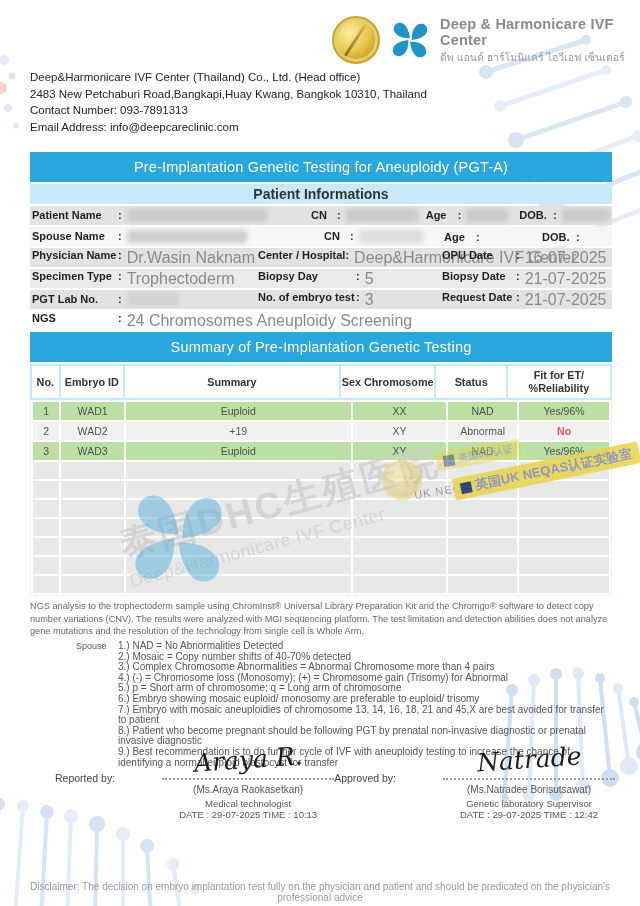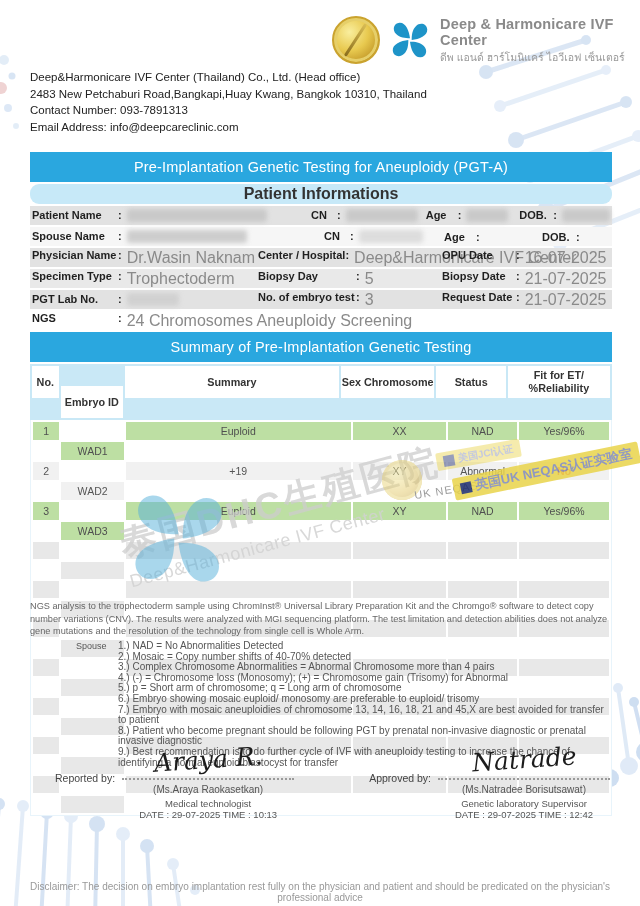--- a/index.html
+++ b/index.html
@@ -16,42 +16,42 @@
         background:linear-gradient(#d9bd55,#8a6d1c);transform:rotate(33deg);border-radius:2px;}
   .clover{margin-left:9px;flex:0 0 auto;}
   .brand-text{margin-left:9px;line-height:1.1;}
   .brand-title{font-size:14.5px;font-weight:600;color:#8a8a8a;letter-spacing:.2px;}
   .brand-sub{font-size:10.5px;color:#9a9a9a;margin-top:3px;}
   .addr{position:absolute;top:69px;left:30px;z-index:2;font-size:11.5px;font-weight:500;
         color:#222;line-height:16.5px;}
   
   .bar{position:absolute;left:30px;width:582px;display:flex;align-items:center;justify-content:center;z-index:2;}
   .bar-blue{height:30px;background:#2AA7DF;color:#fff;font-size:14.5px;font-weight:500;letter-spacing:.2px;}
-  .bar-light{height:20px;background:#C7E9F8;color:#333;font-size:16px;font-weight:600;border-radius:9px;}
+  .bar-light{height:20px;background:#C7E9F8;color:#333;font-size:14px;font-weight:600;}
   
   .info{position:absolute;top:206px;left:30px;width:582px;z-index:2;}
   .irow{display:flex;align-items:center;height:19px;margin-bottom:2px;padding:0 2px;box-sizing:border-box;}
   .bg-g{background:#E2E2E2;} .bg-g2{background:#E9E9E9;} .bg-w{background:#F6F6F6;} .bg-n{background:#fff;}
   .grp{display:flex;box-sizing:border-box;}
   .g1{width:292px;} .g2{width:120px;} .g3{width:98px;} .g4{flex:1;}
   .c1{width:226px;} .c2{width:184px;} .c3{flex:1;}
   .lbl{font-size:11px;font-weight:700;color:#1f1f1f;white-space:nowrap;}
   .lw1{width:86px;} .lw2{width:98px;} .lw3{width:74px;} .lwA{width:32px;} .lwD{width:34px;} .lwC{width:26px;}
   .sep{font-size:11px;font-weight:700;color:#1f1f1f;margin:0 5px 0 0;}
   .val{font-size:16px;color:#8a8a8a;white-space:nowrap;}
   .rd{display:inline-block;height:13px;background:#c3c3c3;border-radius:2px;filter:blur(2.5px);opacity:.8;}
   
   .ptable{position:absolute;top:364px;left:30px;width:582px;z-index:1;box-sizing:border-box;}
   .thead{display:flex;gap:2px;background:#C9E8F6;padding:2px;}
   .th{background:#fff;display:flex;align-items:center;justify-content:center;text-align:center;
       font-size:10.8px;font-weight:600;color:#333;height:32px;line-height:13px;}
   .tbody{background:#fff;padding:2px 2px;display:flex;flex-direction:column;gap:2px;border:1px solid #e8f4fb;border-top:none;}
   .tr{display:flex;gap:2px;}
   .td{height:18px;display:flex;align-items:center;justify-content:center;font-size:10.5px;color:#555;}
-  .w0{flex:0 0 4.6%;} .w1{flex:0 0 10.8%;margin-top:20px;} .w2{flex:1;} .w3{flex:0 0 16.2%;} .w4{flex:0 0 12%;} .w5{flex:0 0 15.6%;}
+  .w0{flex:0 0 4.6%;} .w1{flex:0 0 10.8%;} .w2{flex:1;} .w3{flex:0 0 16.2%;} .w4{flex:0 0 12%;} .w5{flex:0 0 15.6%;}
   .tone-green .td{background:#BDDFA3;color:#4f4f4f;}
   .tone-plain .td{background:#F1F1F1;}
   .tr.empty .td{height:17px;background:#E8E8E8;}
   .red{color:#F4564E !important;font-weight:600;}
   
   .wm{position:absolute;pointer-events:none;z-index:3;}
   .wm-text{left:118px;top:478px;transform:rotate(-15deg);text-align:left;}
   .wm-cn{font-size:37px;font-weight:700;color:#cdcdcd;letter-spacing:3px;opacity:.75;}
   .wm-en{font-size:18px;color:#d2d2d2;margin-top:2px;letter-spacing:.5px;opacity:.85;}
   .wm-clover{left:126px;top:486px;opacity:.5;}
@@ -63,21 +63,21 @@
   .badge-txt{font-weight:700;color:#7f89b8;white-space:nowrap;}
   .wm-jci{left:436px;top:446px;transform:rotate(-10deg);opacity:.45;font-size:10px;}
   .wm-ukn{left:452px;top:460px;transform:rotate(-11.5deg);opacity:.85;font-size:13px;}
   
   .note{position:absolute;top:600px;left:30px;width:582px;font-size:9.2px;line-height:12.6px;color:#666;z-index:2;}
   .remark{position:absolute;top:641px;left:76px;right:34px;display:flex;z-index:2;}
   .remark-label{width:42px;font-size:9px;color:#555;flex:0 0 auto;}
   .remark-items{flex:1;font-size:10px;color:#555;line-height:10.6px;}
   
   .sigs{position:absolute;top:744px;left:55px;right:30px;display:flex;justify-content:space-between;z-index:2;}
-  .sig{display:flex;align-items:flex-start;}
+  .sig{display:flex;align-items:flex-start;gap:40px;}
   .sig-label{margin-top:28px;font-size:10.5px;color:#444;margin-right:7px;white-space:nowrap;}
   .sig-col{display:flex;flex-direction:column;align-items:center;}
   .sig-script{font-family:"DejaVu Serif", serif;font-style:italic;font-size:25px;color:#1c1c1c;
         transform:rotate(-4deg);height:32px;line-height:32px;}
   .sig-dots{border-bottom:2px dotted #9a9a9a;width:172px;margin-top:2px;}
   .sig-name{font-size:10px;color:#555;margin-top:4px;}
   .sig-role{font-size:9.5px;color:#555;margin-top:3px;}
   .sig-date{font-size:9.5px;color:#555;}
   
   .disclaimer{position:absolute;top:881px;left:30px;right:30px;text-align:center;

